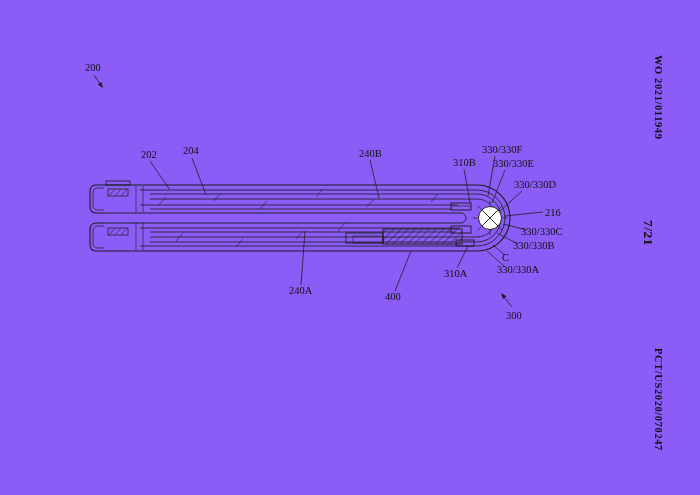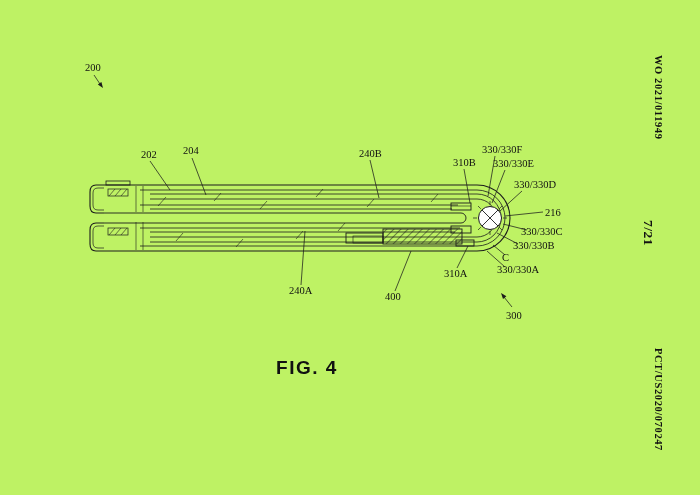--- a/index.html
+++ b/index.html
@@ -1,17 +1,17 @@
 <!DOCTYPE html>
 <html><head>
 <meta charset="utf-8">
 <style>
   html,body{margin:0;padding:0;background:#fff;}
   .page{
-    position:relative;width:700px;height:495px;background:#bef264;
+    position:relative;width:700px;height:495px;background:#8b5cf6;
     font-family:"Liberation Serif",serif;color:#111;overflow:hidden;
   }
   .vtext{
     position:absolute;writing-mode:vertical-rl;white-space:nowrap;
     color:#111;font-family:"Liberation Serif",serif;font-weight:bold;
   }
   .pub{left:653px;top:55px;font-size:10.5px;letter-spacing:.6px;}
   .sheet{left:640px;top:220px;font-size:13.5px;letter-spacing:.5px;}
   .app{left:653px;top:348px;font-size:10.5px;letter-spacing:.6px;}
   .caption{
@@ -125,15 +125,14 @@
       <text x="385" y="300">400</text>
       <text x="289" y="294">240A</text>
       <text x="506" y="319">300</text>
     </g>
   </svg>
 
   <div class="vtext pub">WO 2021/011949</div>
   <div class="vtext sheet">7/21</div>
   <div class="vtext app">PCT/US2020/070247</div>
 
-  <div class="caption">FIG. 4</div>
 
 </div>
 
 </body></html>

